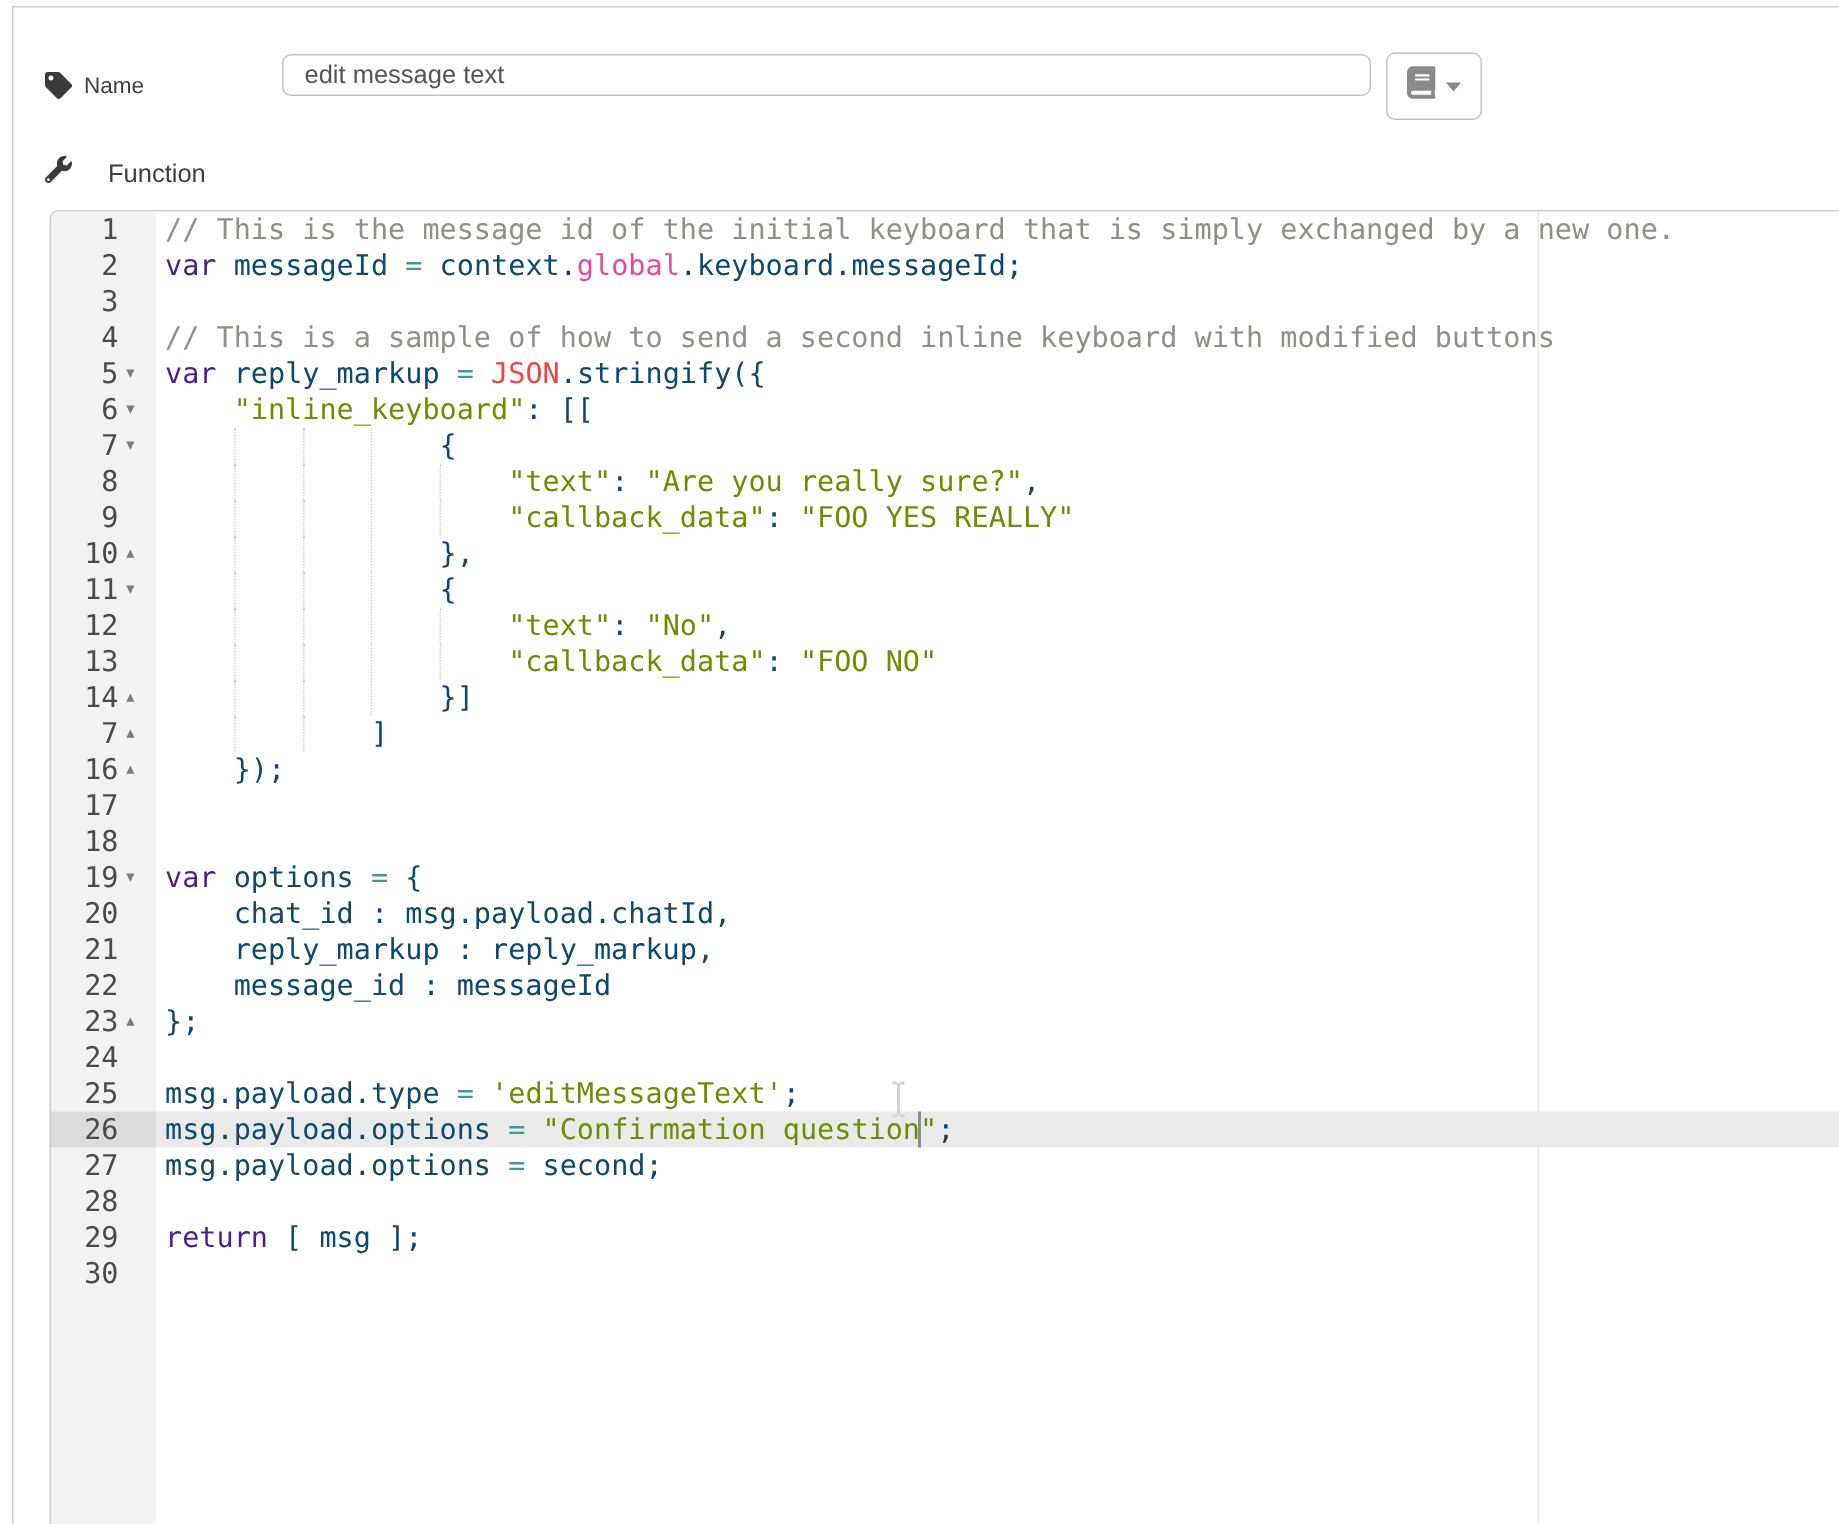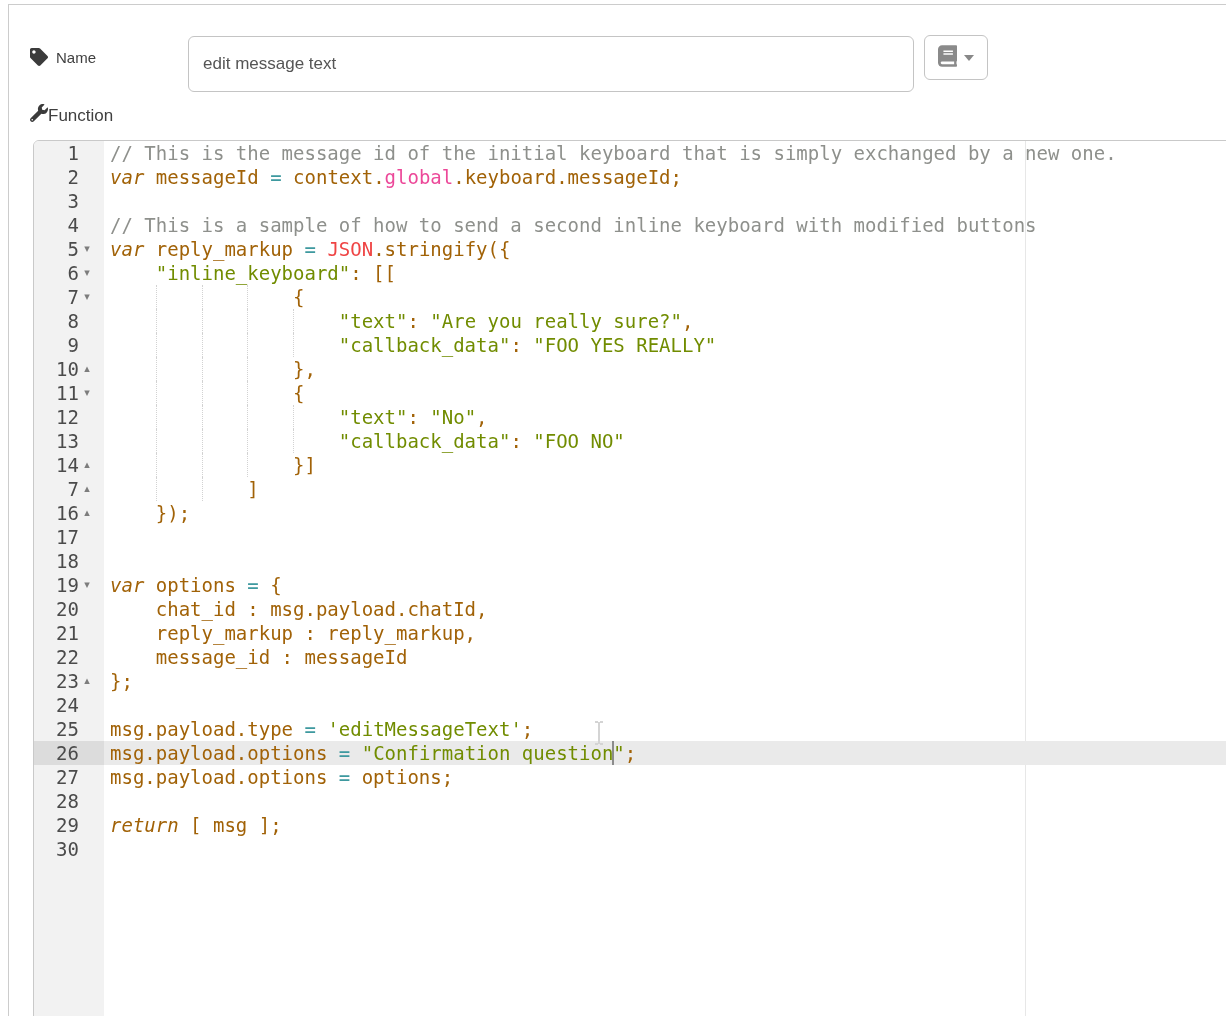--- a/index.html
+++ b/index.html
@@ -9,56 +9,56 @@
   
   .panel-border { position:absolute; left:8px; top:4px; right:-2px; bottom:-2px;
                   border-top:1px solid #cccccc; border-left:1px solid #cccccc;
                   background:#fff; }
 
   
   .name-row { position:absolute; left:30px; top:34px; right:0; height:48px; }
   .field-label { position:absolute; left:0; top:14px; display:flex; align-items:center;
                  gap:8px; color:#3f3f3f; font-size:15px; }
   .field-label svg { display:block; }
-  .name-input { position:absolute; left:158px; top:2px; width:726px; height:56px;
+  .name-input { position:absolute; left:158px; top:2px; width:726px; height:28px;
                 border:1px solid #c4c4c4; border-radius:6px; padding:0 14px;
                 font-family:"Liberation Sans", sans-serif; font-size:17px; color:#555;
                 outline:none; background:#fff; }
   .lib-button { position:absolute; left:894px; top:1px; width:64px; height:45px;
                 border:1px solid #c4c4c4; border-radius:6px; background:#fff;
                 display:flex; align-items:center; justify-content:center; gap:7px;
                 cursor:pointer; }
   .caret-down { width:0; height:0; border-left:5px solid transparent;
                 border-right:5px solid transparent; border-top:6px solid #888; }
 
   
   .func-row { position:absolute; left:30px; top:104px; display:flex; align-items:center;
-              gap:0; color:#3f3f3f; font-size:17px; }
+              gap:24px; color:#3f3f3f; font-size:17px; }
 
   
   .editor { position:absolute; left:33px; top:140px; right:-10px; bottom:-10px;
             border:1px solid #c9c9c9; border-radius:6px; background:#fff; overflow:hidden; }
   .gutter { position:absolute; left:0; top:0; bottom:0; width:70px; background:#f2f2f2; }
   .g-row  { height:24px; display:flex; align-items:center; }
   .g-row.active { background:#dcdcdc; }
   .g-num  { flex:0 0 45px; text-align:right; font-family:"DejaVu Sans Mono",monospace;
             font-size:19px; color:#4b4b4b; line-height:24px; }
   .g-fold { flex:0 0 16px; text-align:center; font-family:"DejaVu Sans",sans-serif;
             font-size:11px; color:#7d7d7d; line-height:24px; cursor:pointer; }
   .code-pane { position:absolute; left:70px; top:0; right:0; bottom:0; background:#fff; }
   .print-margin { position:absolute; top:0; bottom:0; width:1px; background:#e7e7e7; z-index:0; }
   .c-row { position:relative; height:24px; line-height:24px; white-space:pre;
            font-family:"DejaVu Sans Mono",monospace; font-size:19px; color:#4d4d4c;
            padding-left:6px; z-index:1; }
   .c-row.active { background:#eaeaea; }
   .guide { position:absolute; top:0; height:24px; width:1px;
            border-left:1px dotted #d2d2d2; }
-  .tok-plain    { color:#a16207;text-align:right; }
+  .tok-plain    { color:#0c4a6e;text-align:right; }
   .tok-comment  { color:#8e908c; }
-  .tok-keyword  { color:#a16207;font-style:italic; }
+  .tok-keyword  { color:#4c1d95; }
   .tok-operator { color:#3e999f; }
   .tok-constant { color:#ec4899; }
   .tok-class    { color:#ef4444; }
   .tok-string   { color:#718c00; }
   .text-caret { position:absolute; width:2px; height:24px; background:#8c8c8c; z-index:3; }
   .mouse-cursor { position:absolute; z-index:5; }
 </style>
 </head>
 <body>
 
@@ -237,21 +237,21 @@
       <div class="c-row"></div>
       <div class="c-row"></div>
       <div class="c-row"><span class="tok-keyword">var</span><span class="tok-plain"> options </span><span class="tok-operator">=</span><span class="tok-plain"> {</span></div>
       <div class="c-row"><span class="tok-plain">    chat_id : msg.payload.chatId,</span></div>
       <div class="c-row"><span class="tok-plain">    reply_markup : reply_markup,</span></div>
       <div class="c-row"><span class="tok-plain">    message_id : messageId</span></div>
       <div class="c-row"><span class="tok-plain">};</span></div>
       <div class="c-row"></div>
       <div class="c-row"><span class="tok-plain">msg.payload.type </span><span class="tok-operator">=</span><span class="tok-plain"> </span><span class="tok-string">'editMessageText'</span><span class="tok-plain">;</span></div>
       <div class="c-row active"><span class="tok-plain">msg.payload.options </span><span class="tok-operator">=</span><span class="tok-plain"> </span><span class="tok-string">"Confirmation question"</span><span class="tok-plain">;</span></div>
-      <div class="c-row"><span class="tok-plain">msg.payload.options </span><span class="tok-operator">=</span><span class="tok-plain"> options;</span></div>
+      <div class="c-row"><span class="tok-plain">msg.payload.options </span><span class="tok-operator">=</span><span class="tok-plain"> second;</span></div>
       <div class="c-row"></div>
       <div class="c-row"><span class="tok-keyword">return</span><span class="tok-plain"> [ msg ];</span></div>
       <div class="c-row"></div>
       <div class="text-caret" style="left: 508.36px; top: 600px;"></div>
     </div>
 </div>
 
 <div class="mouse-cursor" id="mouseCursor" style="left: 591px; top: 719px;">
   <svg width="16" height="28" viewBox="0 0 16 28">
     <g stroke="#d4d4d4" stroke-width="2" fill="none">

